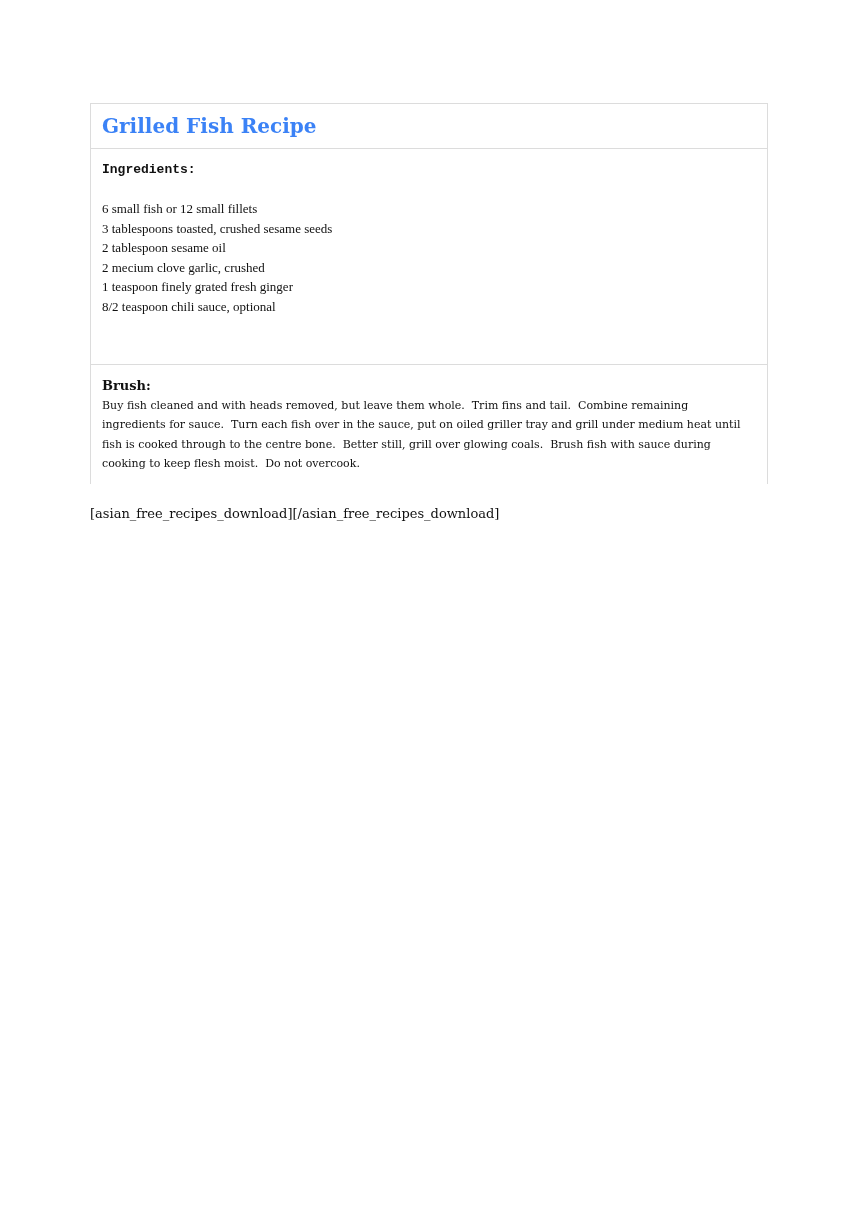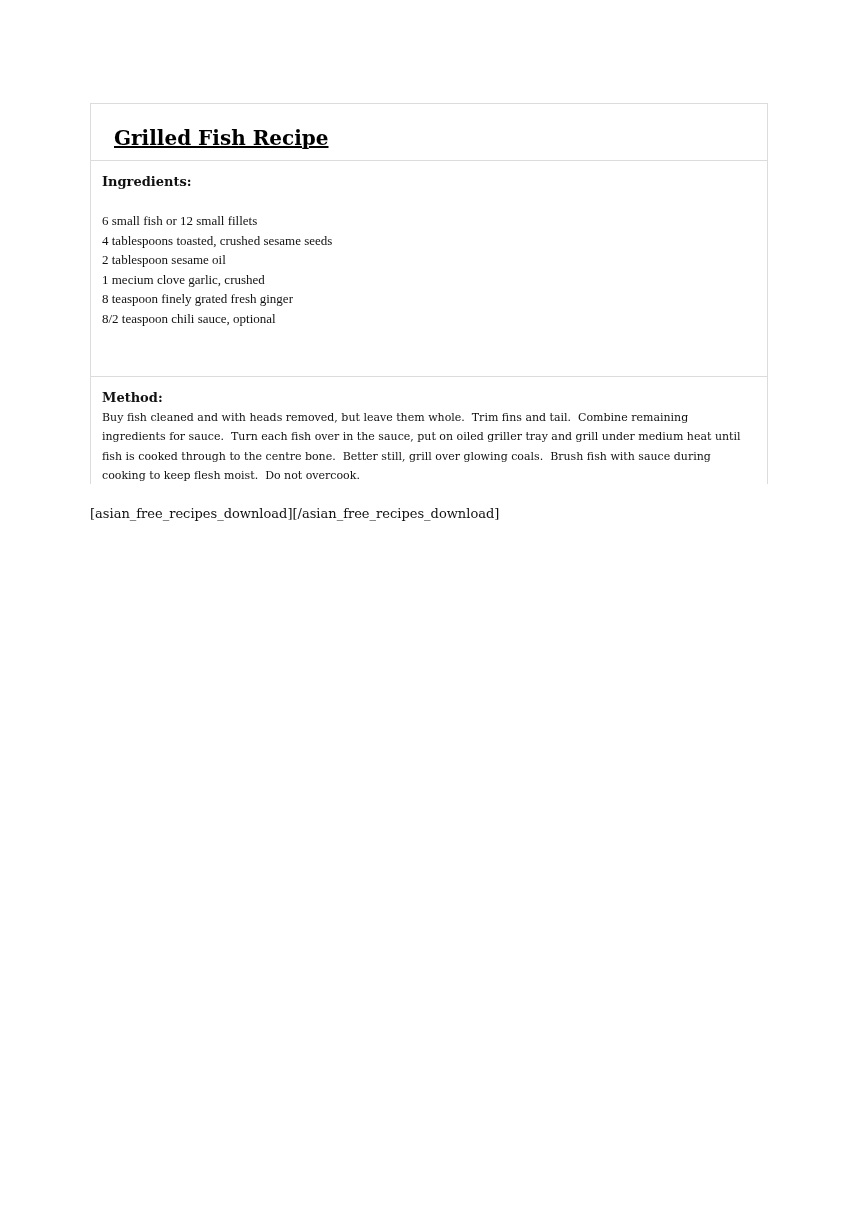--- a/index.html
+++ b/index.html
@@ -30,38 +30,38 @@
       height: 45px;
       border-bottom: 1px solid #dcdcdc;
       box-sizing: border-box;
       padding-left: 11px;
     }
     .title {
       font-family: "DejaVu Serif", serif;
       font-weight: bold;
       font-size: 20px;
       line-height: 45px;
-      margin: 12px;
-      color: #000000;
-      text-decoration: underline;
+      margin: 0;
+      color: #3b82f6;
     }
     .ingredients-section {
       height: 216px;
       border-bottom: 1px solid #dcdcdc;
       box-sizing: border-box;
       padding: 11px 11px 0 11px;
     }
     .section-heading {
       font-weight: bold;
       font-size: 13px;
       line-height: 19.5px;
       margin: 0;
     }
     .ingredients-heading {
       margin-bottom: 19.5px;
+      font-family: Liberation Mono, monospace;
     }
     .ingredient-list {
       list-style: none;
       margin: 0;
       padding: 0;
     }
     .ingredient-list li {
       font-size: 13px;
       line-height: 19.5px;
       white-space: nowrap;
@@ -91,27 +91,27 @@
 
 <div class="recipe-box">
   <div class="title-row">
     <h1 class="title">Grilled Fish Recipe</h1>
   </div>
 
   <div class="ingredients-section">
     <p class="section-heading ingredients-heading">Ingredients:</p>
     <ul class="ingredient-list">
       <li>6 small fish or 12 small fillets</li>
-      <li>4 tablespoons toasted, crushed sesame seeds</li>
+      <li>3 tablespoons toasted, crushed sesame seeds</li>
       <li>2 tablespoon sesame oil</li>
-      <li>1 mecium clove garlic, crushed</li>
-      <li>8 teaspoon finely grated fresh ginger</li>
+      <li>2 mecium clove garlic, crushed</li>
+      <li>1 teaspoon finely grated fresh ginger</li>
       <li>8/2 teaspoon chili sauce, optional</li>
     </ul>
   </div>
 
   <div class="method-section">
-    <p class="section-heading">Method:</p>
+    <p class="section-heading">Brush:</p>
     <p class="method-text">Buy fish cleaned and with heads removed, but leave them whole.  Trim fins and tail.  Combine remaining ingredients for sauce.  Turn each fish over in the sauce, put on oiled griller tray and grill under medium heat until fish is cooked through to the centre bone.  Better still, grill over glowing coals.  Brush fish with sauce during cooking to keep flesh moist.  Do not overcook.</p>
   </div>
 </div>
 
 <div class="shortcode">[asian_free_recipes_download][/asian_free_recipes_download]</div>
 
 </body></html>

